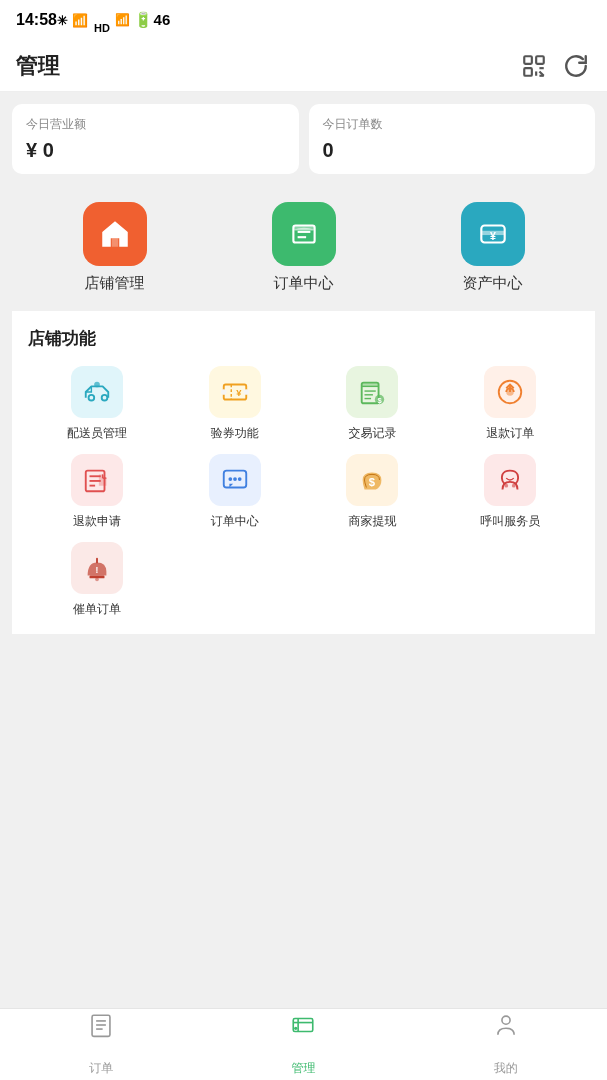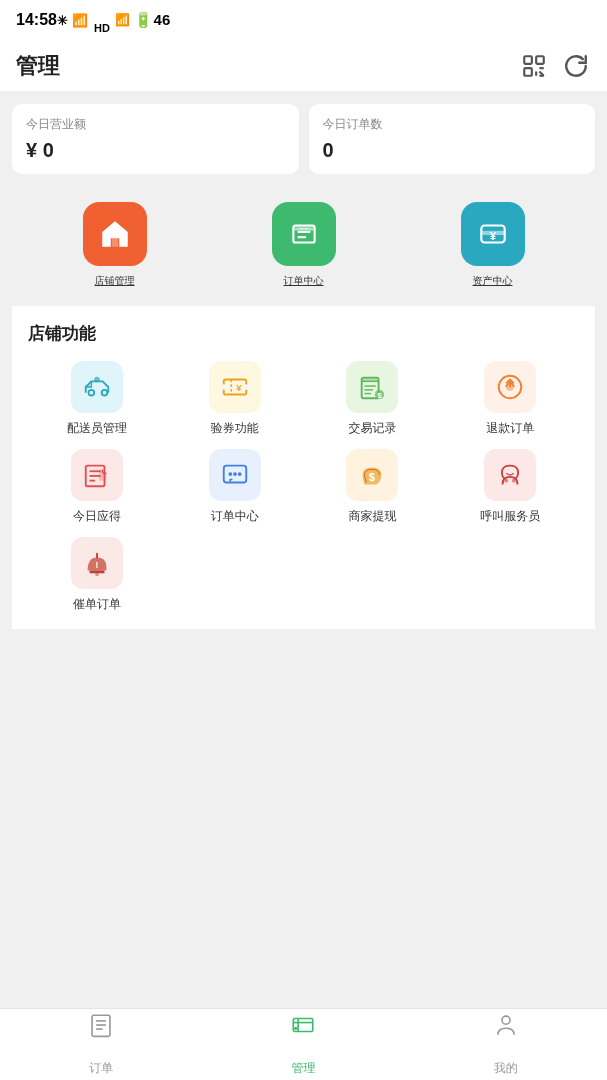--- a/index.html
+++ b/index.html
@@ -103,23 +103,22 @@
     .quick-icon-circle {
       width: 64px;
       height: 64px;
       border-radius: 16px;
       display: flex;
       align-items: center;
       justify-content: center;
       font-size: 30px;
     }
     .quick-icon-label {
-      font-size: 10px;
+      font-size: 15px;
       color: #333;
-      text-decoration: underline;
     }
     .bg-orange { background: #f06030; }
     .bg-green { background: #3dba6e; }
     .bg-teal { background: #2aa8bf; }
 
     
     .section {
       background: #fff;
       border-radius: 0;
       margin: 10px 12px;
@@ -356,21 +355,21 @@
         <svg width="30" height="30" viewBox="0 0 32 32">
           <rect x="4" y="6" width="20" height="22" rx="2" fill="none" stroke="#e05050" stroke-width="2"></rect>
           <line x1="8" y1="12" x2="20" y2="12" stroke="#e05050" stroke-width="2"></line>
           <line x1="8" y1="17" x2="20" y2="17" stroke="#e05050" stroke-width="2"></line>
           <line x1="8" y1="22" x2="14" y2="22" stroke="#e05050" stroke-width="2"></line>
           <path d="M18 22 L26 22 L26 14 L22 10 L18 10 Z" fill="#e05050" opacity="0.3"></path>
           <line x1="22" y1="10" x2="22" y2="14" stroke="#e05050" stroke-width="1.5"></line>
           <line x1="22" y1="14" x2="26" y2="14" stroke="#e05050" stroke-width="1.5"></line>
         </svg>
       </div>
-      <span class="func-label">今日应得</span>
+      <span class="func-label">退款申请</span>
     </div>
 
     <div class="func-item">
       <div class="func-icon-box bg-blue-light">
         <svg width="30" height="30" viewBox="0 0 32 32">
           <rect x="4" y="6" width="24" height="18" rx="3" fill="none" stroke="#4080e0" stroke-width="2"></rect>
           <circle cx="11" cy="15" r="2" fill="#4080e0"></circle>
           <circle cx="16" cy="15" r="2" fill="#4080e0"></circle>
           <circle cx="21" cy="15" r="2" fill="#4080e0"></circle>
           <path d="M10 24 L14 20 L10 20 Z" fill="#4080e0"></path>

